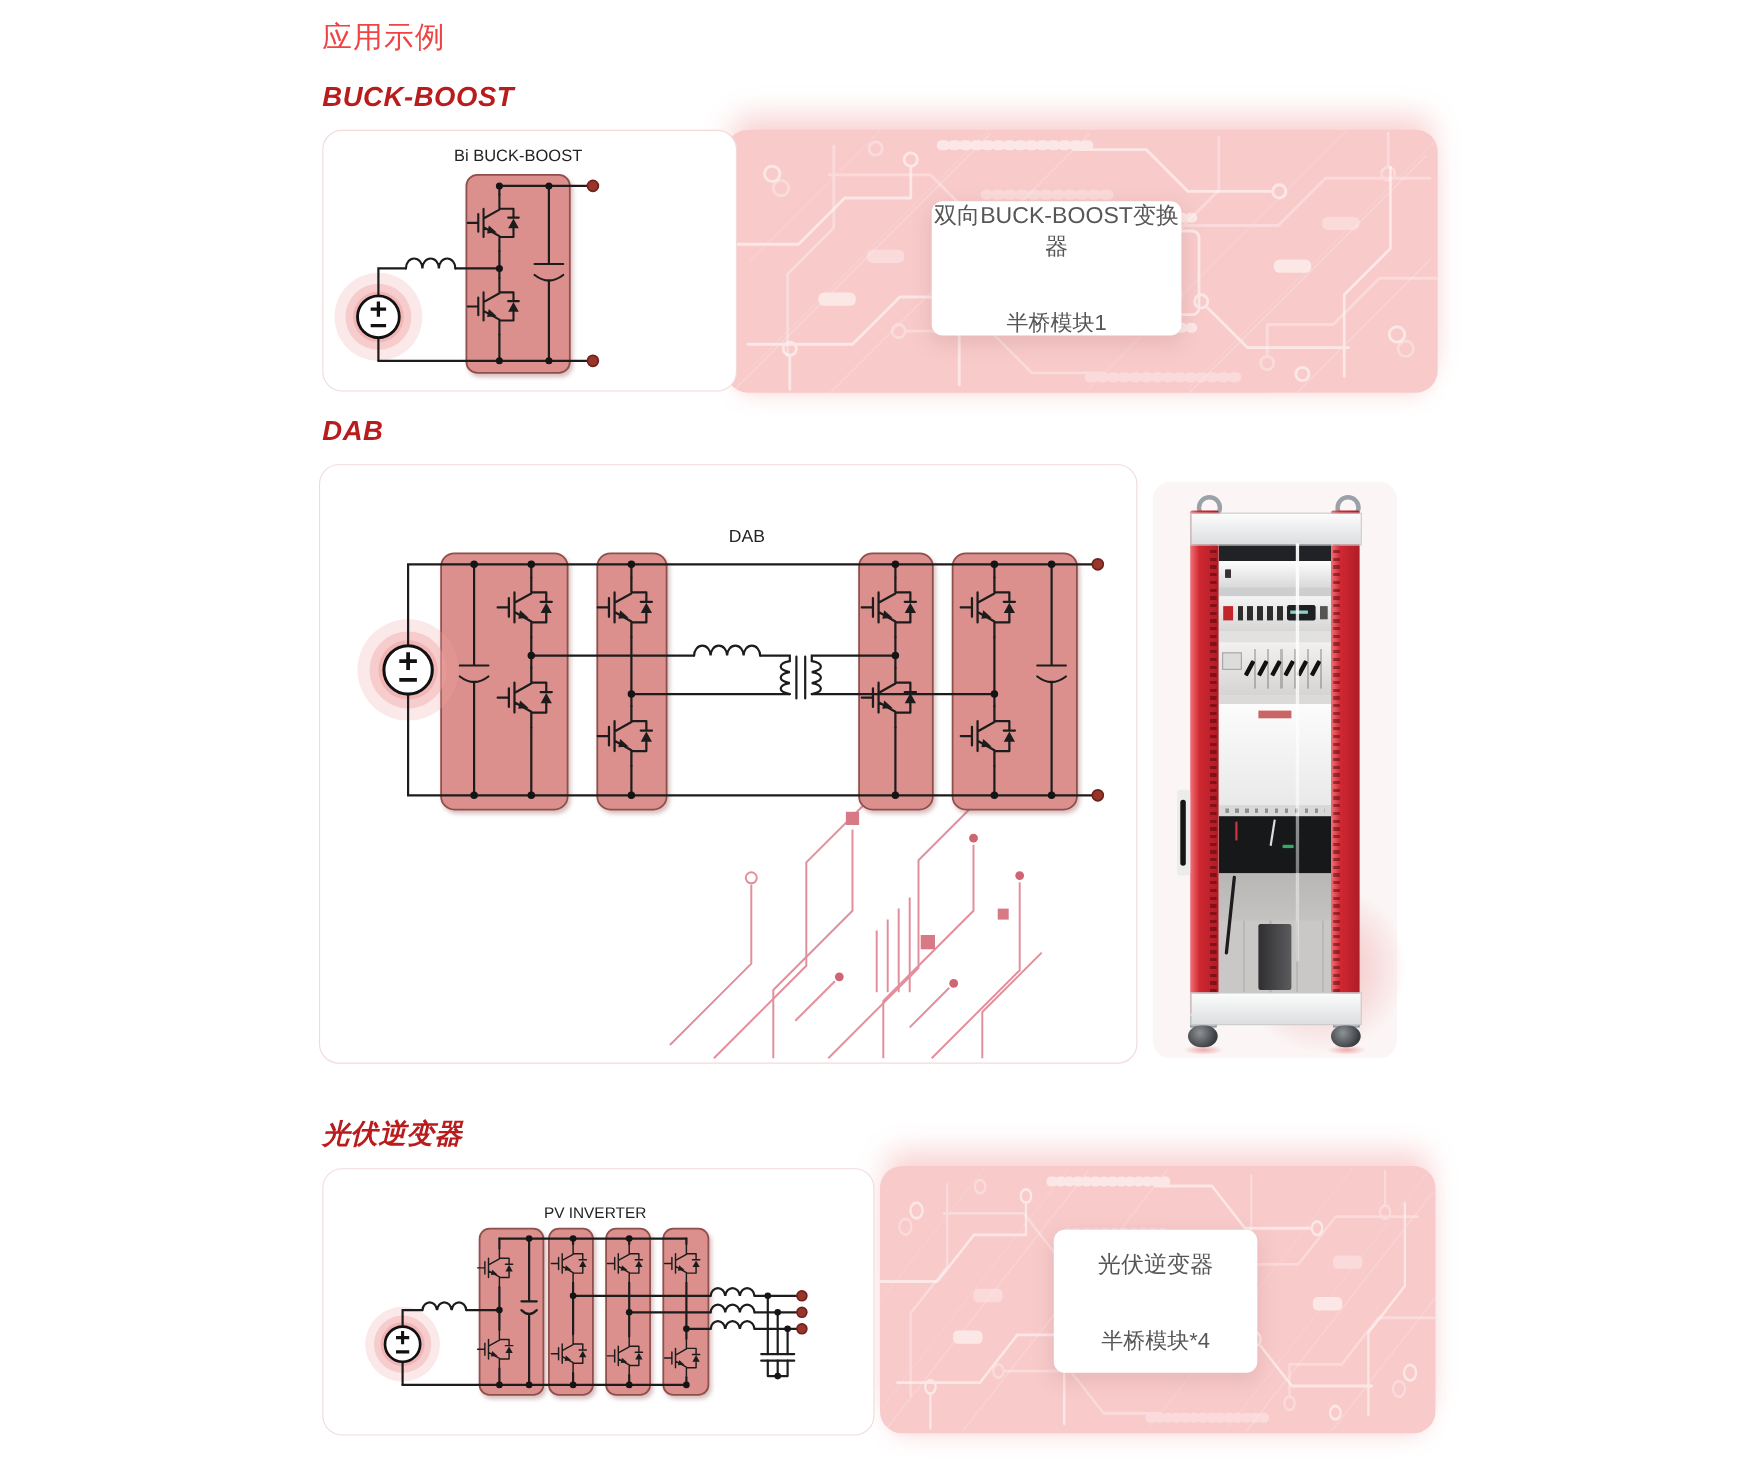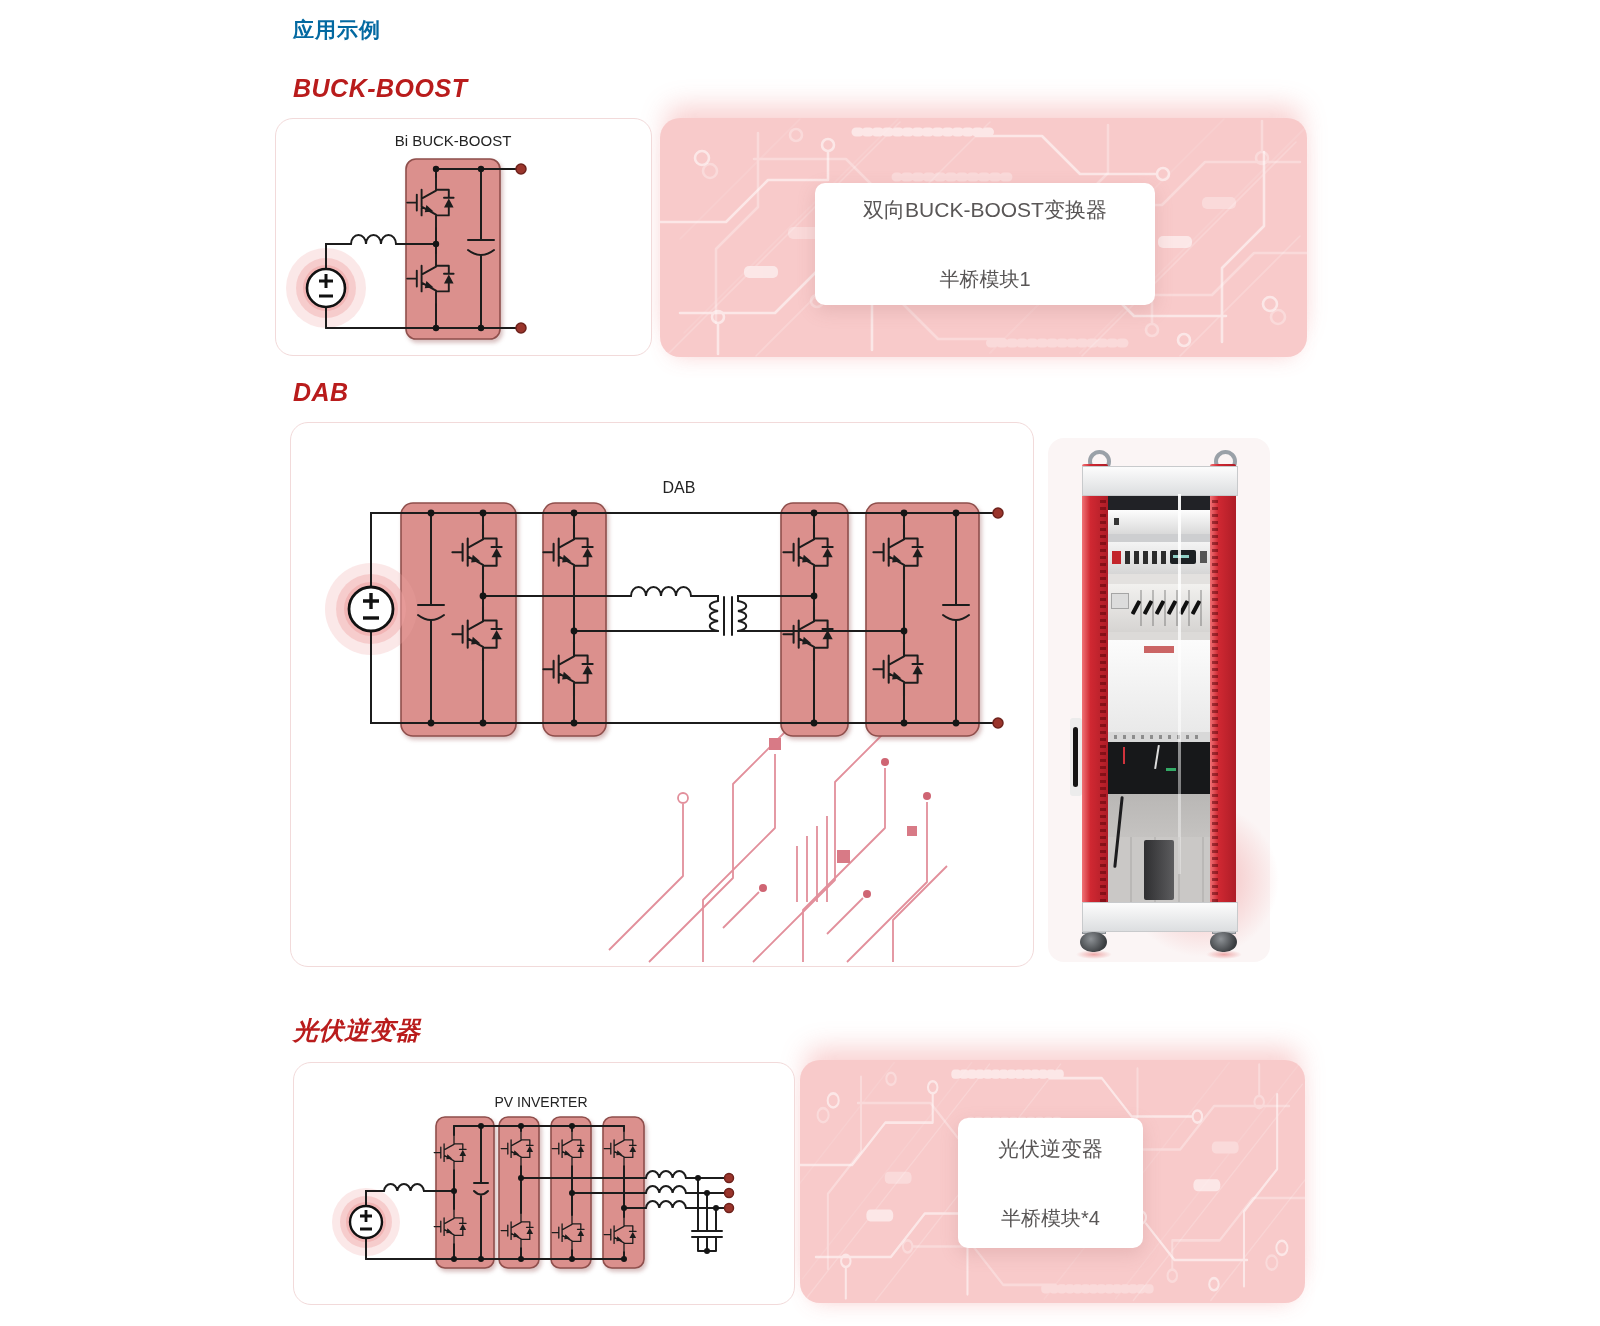--- a/index.html
+++ b/index.html
@@ -1,19 +1,19 @@
 <!DOCTYPE html>
 <html><head>
 <meta charset="utf-8">
 <style>
   html,body{margin:0;padding:0;background:#fff;}
   .canvas{position:relative;width:1600px;height:1326px;background:#fff;overflow:hidden;
           font-family:"Liberation Sans","DejaVu Sans",sans-serif;}
   .abs{position:absolute;}
-  .h-main{font-size:21px;font-weight:bold;color:#0369a1;letter-spacing:1px;}
+  .h-main{font-size:27px;font-weight:normal;color:#ef4444;letter-spacing:1px;}
   .h-sub{font-size:25px;font-weight:bold;font-style:italic;color:#b91c1c;letter-spacing:.5px;}
   .underbar{height:9px;width:253px;background:linear-gradient(90deg,#ad0b26 0%,#c227426 0%,#c22742 28%,#e68b9b 58%,#ffffff 92%);}
   .card{position:absolute;background:#fff;border:1px solid #f2dada;border-radius:18px;overflow:hidden;}
   .strip{position:absolute;background:#f8caca;border-radius:20px;overflow:hidden;
          box-shadow:0 -18px 26px -6px rgba(248,202,202,.85), 0 10px 22px -12px rgba(248,202,202,.9);}
   .strip svg{position:absolute;left:0;top:0;}
   .callout{position:absolute;background:#fff;border-radius:10px;z-index:5;
            box-shadow:0 6px 18px rgba(170,110,110,.22);
            display:flex;flex-direction:column;align-items:center;justify-content:center;gap:15px;
            color:#595656;text-align:center;}
@@ -159,21 +159,21 @@
 
   <div class="abs h-sub" style="left:293px;top:74px;">BUCK-BOOST</div>
 
   <div class="strip" style="left:660px;top:118px;width:647px;height:239px;">
     <svg width="647" height="239" viewBox="0 0 647 239">
       <use href="#pcb" opacity=".55"></use>
       <use href="#pcb" opacity=".3" transform="translate(660,239) scale(-1,-1)"></use>
     </svg>
   </div>
 
-  <div class="card" style="left:275px;top:118px;width:375px;height:236px;z-index:2;">
+  <div class="card" style="left:293px;top:118px;width:375px;height:236px;z-index:2;">
     <svg width="375" height="236" viewBox="0 0 375 236">
       <text class="lbl" x="177" y="27" font-size="15" text-anchor="middle">Bi BUCK-BOOST</text>
       <g>
         <rect class="mod" x="130" y="40" width="94" height="180" rx="10"></rect>
       </g>
       <g>
         <circle cx="50" cy="169" r="40" fill="#efa3a3" opacity=".25"></circle>
         <circle cx="50" cy="169" r="30" fill="#efa3a3" opacity=".4"></circle>
         <circle cx="50" cy="169" r="23" fill="#efa3a3" opacity=".55"></circle>
       </g>
@@ -200,21 +200,21 @@
           <circle class="nd" cx="160" cy="50" r="3.2"></circle>
         <circle class="nd" cx="205" cy="50" r="3.2"></circle>
           <circle class="nd" cx="160" cy="209" r="3.2"></circle>
         <circle class="nd" cx="205" cy="209" r="3.2"></circle>
       </g>
       <circle class="term" cx="245" cy="50" r="5"></circle>
       <circle class="term" cx="245" cy="209" r="5"></circle>
     </svg>
   </div>
 
-  <div class="callout" style="left:815px;top:183px;width:340px;height:122px;">
+  <div class="callout" style="left:847px;top:183px;width:227px;height:122px;">
     <span class="l1">双向BUCK-BOOST变换器</span>
     <span class="l2">半桥模块1</span>
   </div>
 
   <div class="abs h-sub" style="left:293px;top:378px;">DAB</div>
 
   <div class="card" style="left:290px;top:422px;width:742px;height:543px;">
     <svg class="abs" style="left:300px;top:175px;" width="360" height="365" viewBox="0 0 360 365">
       <use href="#ptree"></use>
     </svg>

